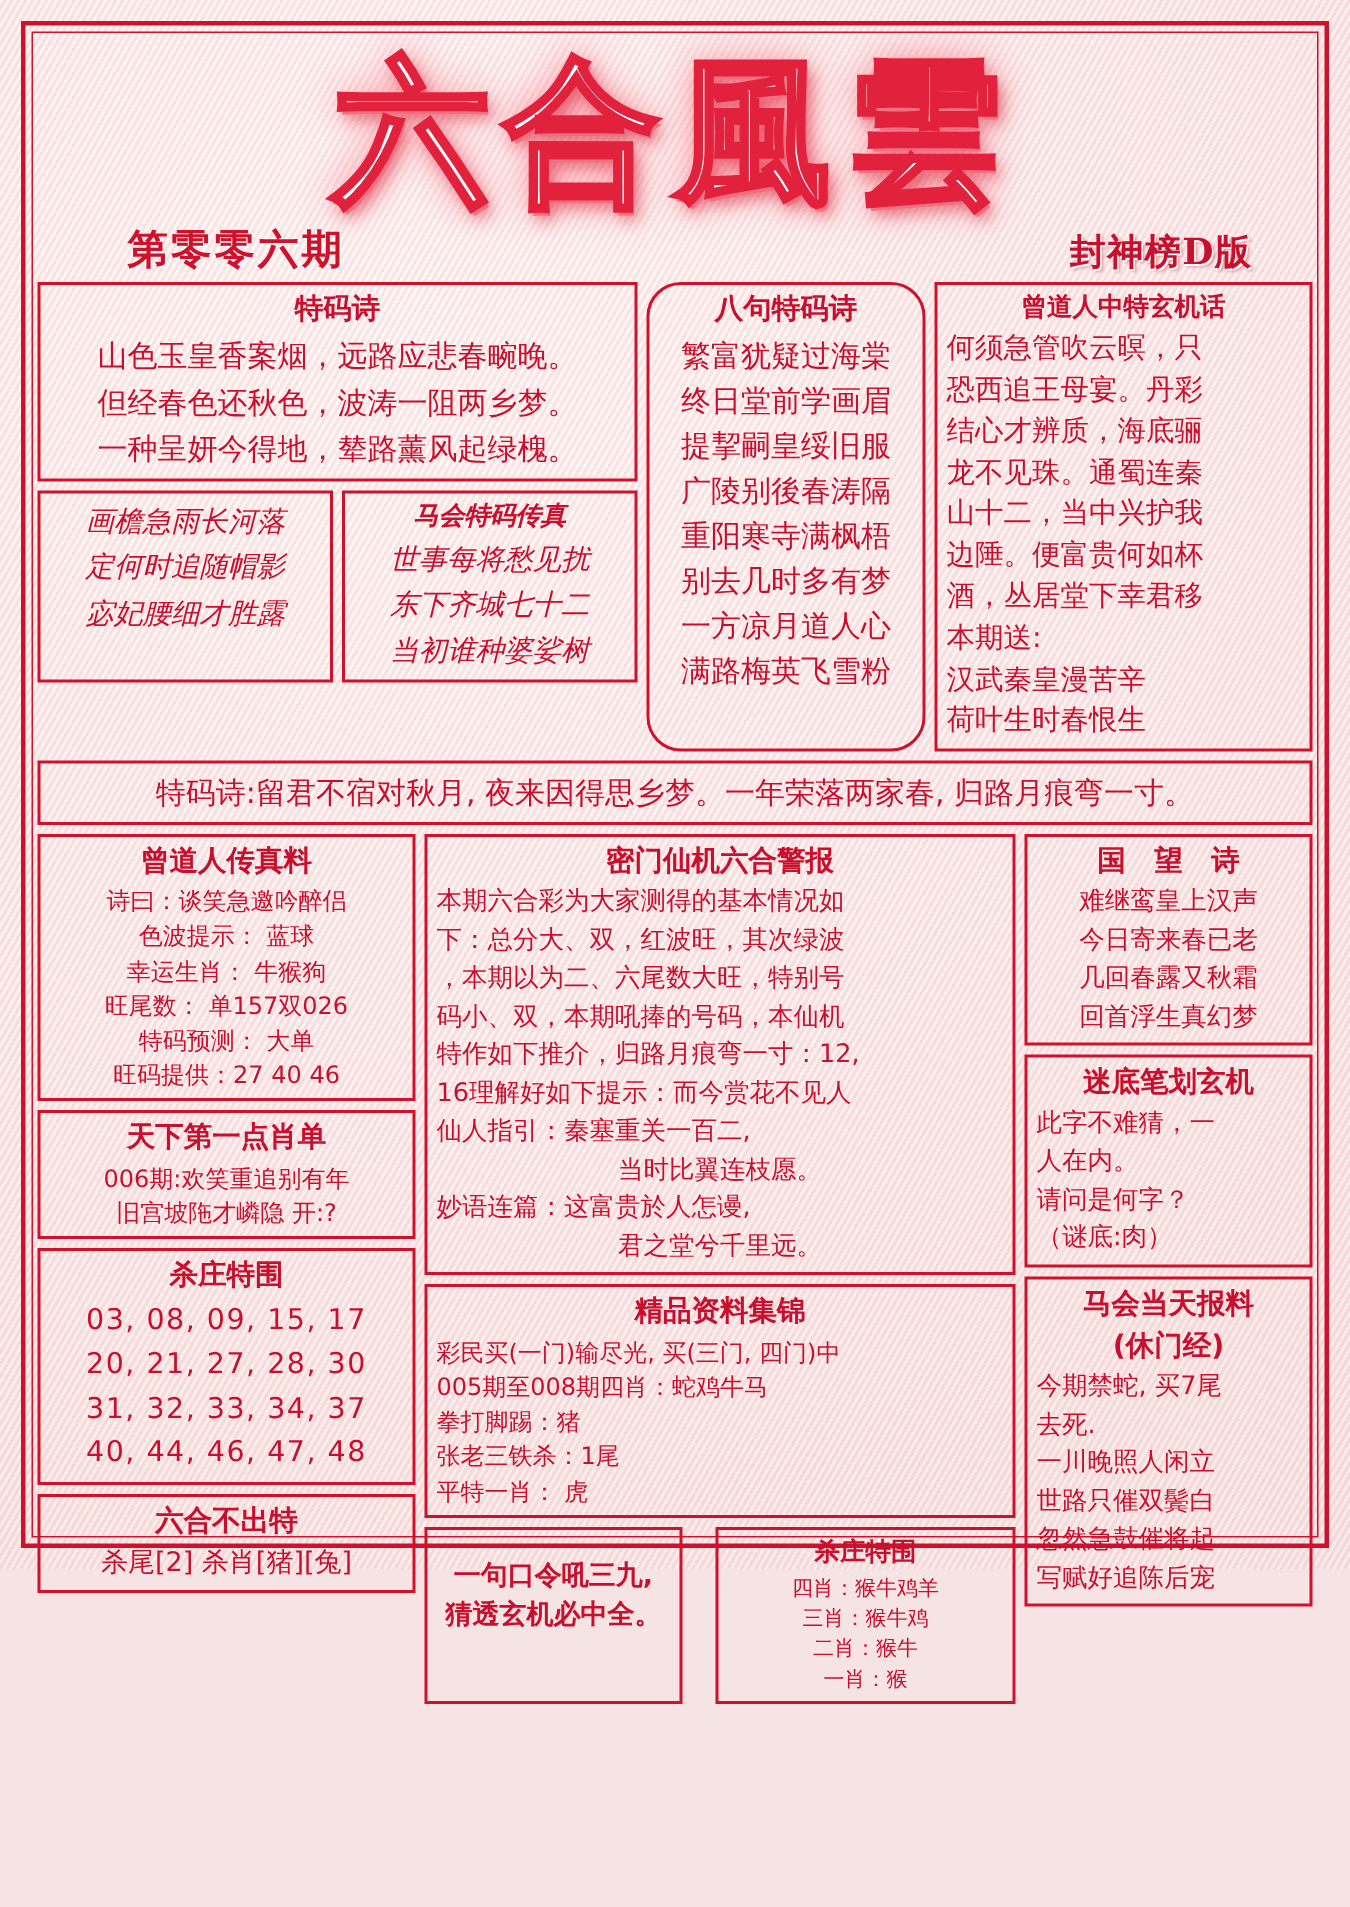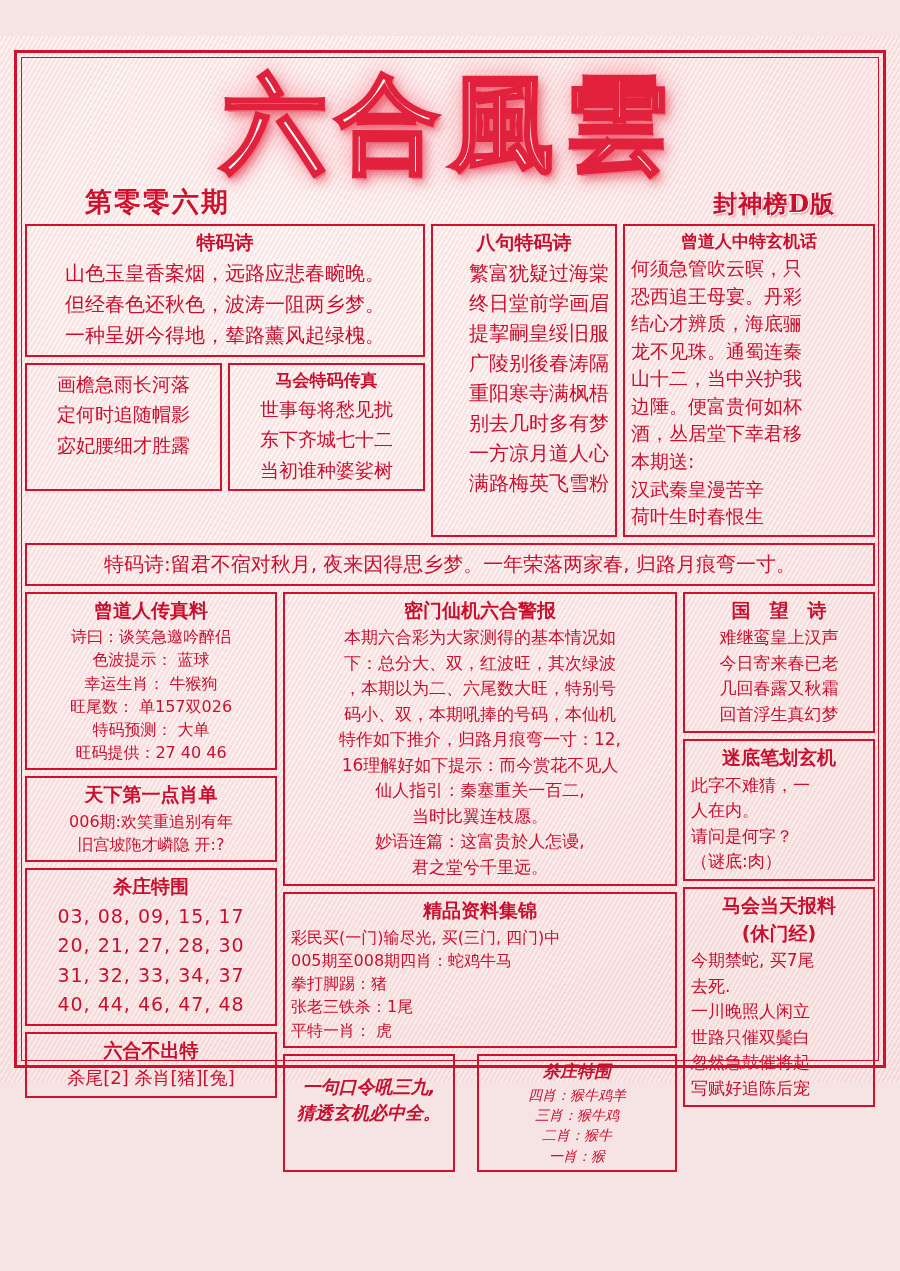--- a/index.html
+++ b/index.html
@@ -11,21 +11,20 @@
     overflow:hidden;
   }
   .page{
     position:relative;
     width:900px;height:1046px;
     box-sizing:border-box;
     padding:14px;
     background:
       repeating-linear-gradient(120deg, rgba(255,255,255,0.5) 0 2px, rgba(246,220,220,0.5) 2px 4px),
       radial-gradient(circle at 30% 20%, #fdeeee 0%, #f7dcdc 60%, #f3d2d2 100%);
-    margin-top: 36px;
   }
   .outer{
     position:absolute;left:14px;top:14px;right:14px;bottom:14px;
     border:3px solid #d0112b;
     box-sizing:border-box;
     padding:8px;
     display:flex;flex-direction:column;
   }
   .outer::before{
     content:"";position:absolute;left:4px;top:4px;right:4px;bottom:4px;
@@ -92,48 +91,48 @@
     white-space:nowrap;
   }
   .ln.l{text-align:left;}
   .ln.sm{font-size:16px;}
   .ln.xs{font-size:14px;}
 
   
   .row1{display:flex;gap:6px;margin-top:4px;}
   .col-left{flex:0 0 400px;display:flex;flex-direction:column;gap:6px;}
   .poem-lines .ln{font-size:20px;line-height:1.55;}
-  .row1-mid{flex:0 0 186px;}
+  .row1-mid{flex:0 0 186px;border-radius:23px;}
   .row1-right{flex:1;}
-  .eightline .ln{font-size:20px;line-height:1.5;text-align:right;}
+  .eightline .ln{font-size:20px;line-height:1.5;text-align:center;}
   .oracle .ln{font-size:19px;line-height:1.45;text-align:left;white-space:normal;}
-  .two-cols{display:flex;gap:6px;}
+  .two-cols{display:flex;gap:6px;font-style:italic;}
   .two-cols .box{flex:1;}
   .two-cols .ln{font-size:19px;line-height:1.6;}
 
   
   .banner{
     margin-top:6px;
     text-align:center;
     font-size:20px;
     padding:6px;
   }
   
   .row2{display:flex;gap:6px;margin-top:6px;align-items:flex-start;}
   .c1{flex:0 0 252px;display:flex;flex-direction:column;gap:6px;}
   .c2{flex:1;display:flex;flex-direction:column;gap:6px;}
   .c3{flex:0 0 192px;display:flex;flex-direction:column;gap:6px;}
   .wave{
     text-align:center;font-size:20px;font-weight:bold;padding:6px 4px;
   }
   .kill-nums .ln{font-size:19px;line-height:1.55;letter-spacing:1px;text-align:center;}
-  .secret .ln{font-size:17px;line-height:1.5;text-align:center;white-space:normal;}
+  .secret .ln{font-size:17px;line-height:1.5;text-align:left;white-space:normal;}
   .secret .center{text-align:center;}
   .small-right .ln{font-size:17px;line-height:1.5;}
-  .four-pick{display:flex;gap:22px;font-style:italic;}
+  .four-pick{display:flex;gap:22px;}
   .fp-left{flex:1;}
   .fp-right{flex:0 0 200px;}
   .fp-right .ln{font-size:14px;text-align:center;}
 </style>
 </head>
 <body>
 
 <div class="page">
   <div class="outer">
 

